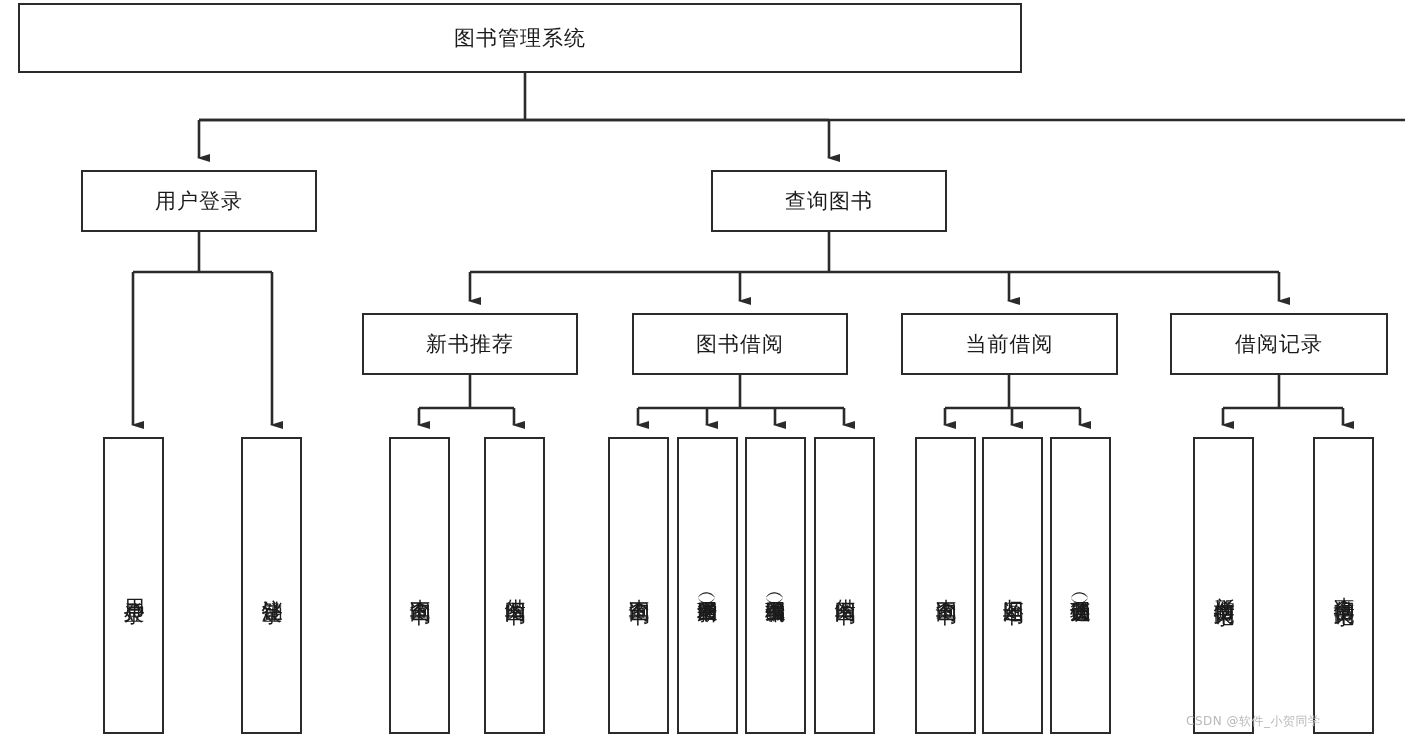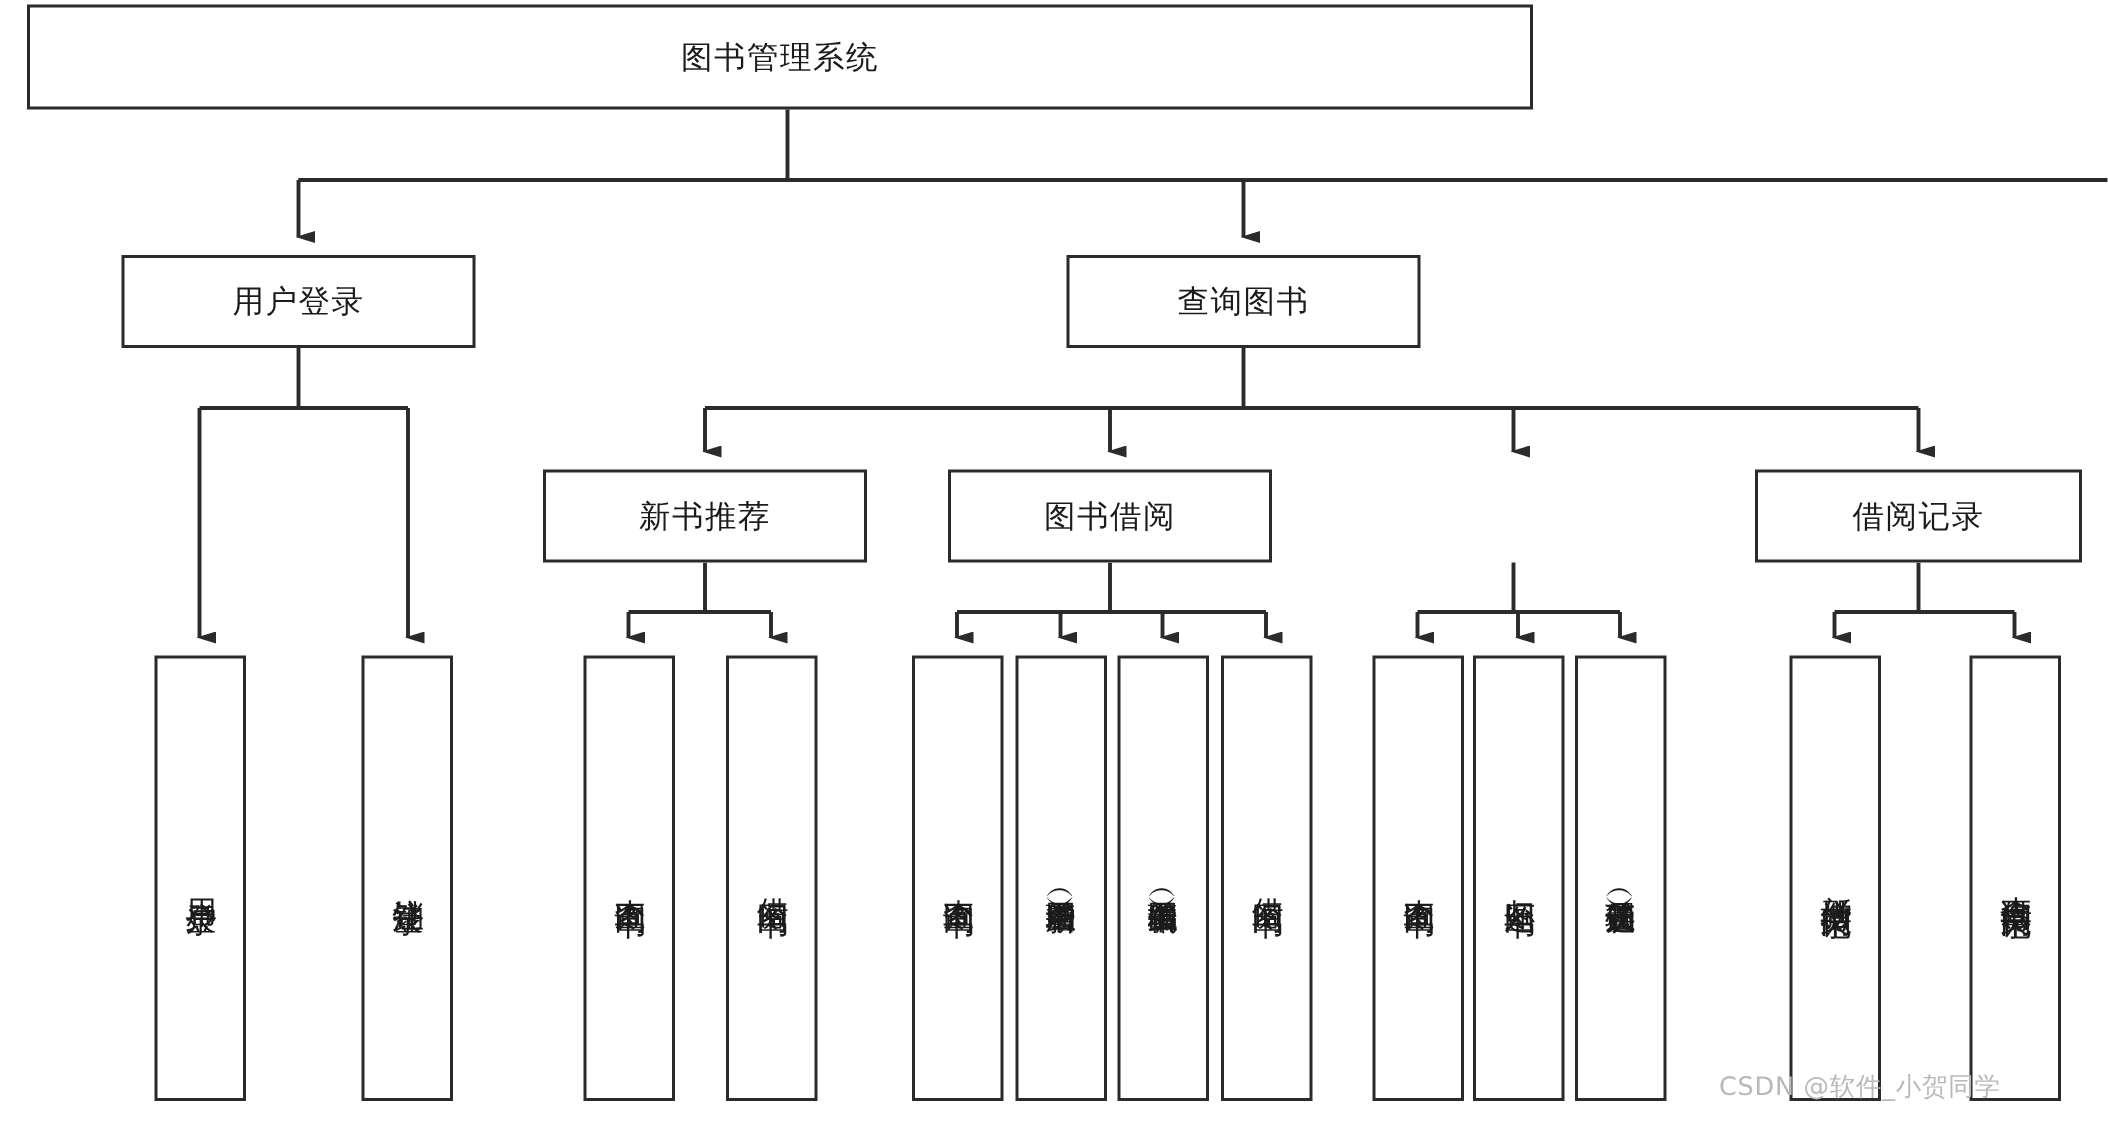--- a/index.html
+++ b/index.html
@@ -25,22 +25,22 @@
   .node.vertical{align-items:center;justify-content:center;}
   .node.vertical .label{
     writing-mode:vertical-rl;
     text-orientation:upright;
     -webkit-writing-mode:vertical-rl;
     font-size:21px;line-height:1.30;letter-spacing:2px;
     white-space:normal;
   }
   .node.vertical.tight .label{font-size:20px;line-height:1.12;letter-spacing:0px;}
   .watermark{
-    position:absolute;left:1146px;top:713px;
-    font-size:17px;color:#b9b9b9;letter-spacing:.5px;
+    position:absolute;left:1186px;top:713px;
+    font-size:12px;color:#b9b9b9;letter-spacing:.5px;
     white-space:pre;user-select:none;
   }
 </style>
 </head>
 <body>
 
 <div id="diagram-root">
 
   <svg class="edges" viewBox="0 0 1405 747" xmlns="http://www.w3.org/2000/svg">
     <defs>
@@ -105,20 +105,23 @@
   <div class="node" style="left:711px;top:170px;width:236px;height:62px;">
     <span class="label">查询图书</span>
   </div>
 
   <div class="node" style="left:632px;top:313px;width:216px;height:62px;">
     <span class="label">图书借阅</span>
   </div>
   <div class="node" style="left:362px;top:313px;width:216px;height:62px;">
     <span class="label">新书推荐</span>
   </div>
+  <div class="node" style="left:901px;top:313px;width:217px;height:62px;">
+    <span class="label">当前借阅</span>
+  </div>
   <div class="node" style="left:1170px;top:313px;width:218px;height:62px;">
     <span class="label">借阅记录</span>
   </div>
 
   <div class="node vertical" style="left:103px;top:437px;width:61px;height:297px;">
     <span class="label">用户登录</span>
   </div>
   <div class="node vertical" style="left:241px;top:437px;width:61px;height:297px;">
     <span class="label">注销登录</span>
   </div>

